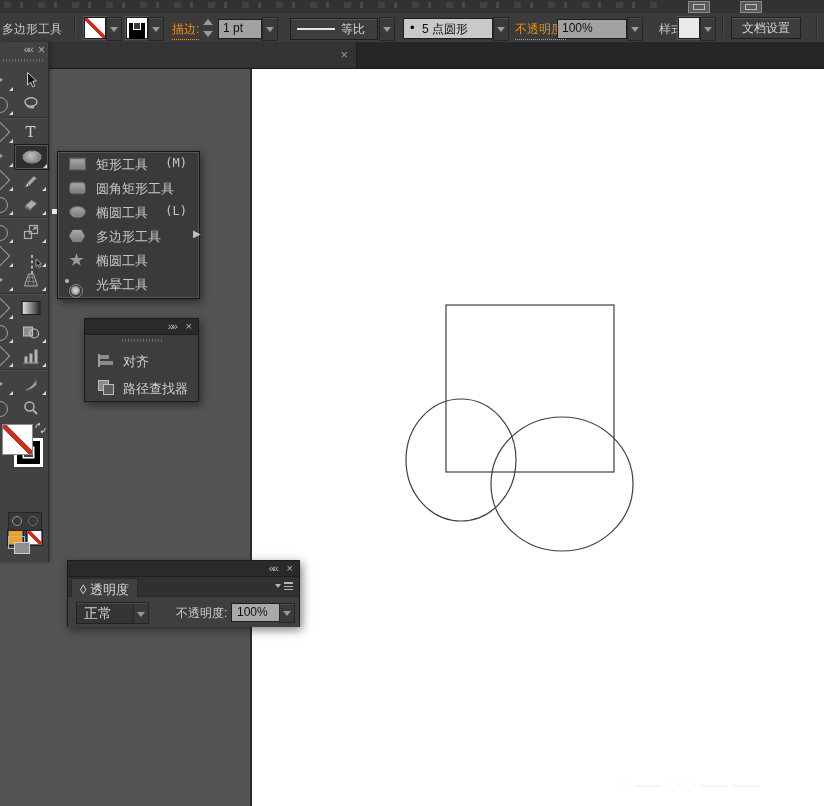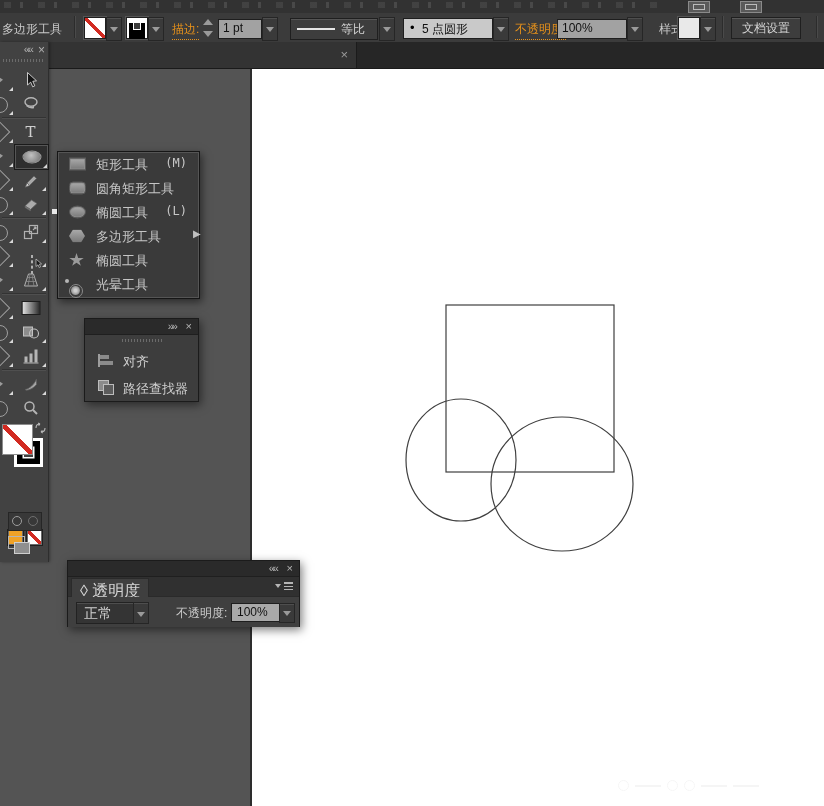--- a/index.html
+++ b/index.html
@@ -118,21 +118,21 @@
   .dock-row .dk-label{position:absolute;left:38px;top:6px;}
   .align-ic{position:absolute;left:13px;top:7px;width:16px;height:13px;border-left:2px solid #9d9d9d;}
   .align-ic i{position:absolute;left:0;background:#8b8b8b;height:4px;}
   .align-ic .a1{top:1px;width:9px;}
   .align-ic .a2{top:7px;width:13px;}
   .pf-ic{position:absolute;left:13px;top:6px;width:16px;height:14px;}
   .pf-ic .s1{position:absolute;left:0;top:0;width:9px;height:9px;background:#8b8b8b;border:1px solid #bdbdbd;}
   .pf-ic .s2{position:absolute;left:5px;top:4px;width:9px;height:9px;background:#5c5c5c;border:1px solid #bdbdbd;}
   .transp{left:67px;top:560px;width:231px;height:65px;}
   .t-tabrow{position:relative;height:19px;background:#303030;border-bottom:1px solid #2a2a2a;}
-  .t-tab{position:absolute;left:3px;top:1px;height:18px;background:#3f3f3f;border:1px solid #2a2a2a;border-bottom:none;color:#d6d6d6;font-size:16px;padding:2px 8px 0;cursor:pointer;}
+  .t-tab{position:absolute;left:3px;top:1px;height:18px;background:#3f3f3f;border:1px solid #2a2a2a;border-bottom:none;color:#d6d6d6;font-size:13px;padding:2px 8px 0;cursor:pointer;}
   .t-menu{position:absolute;right:6px;top:4px;width:18px;height:10px;cursor:pointer;}
   .t-menu .mtri{position:absolute;left:0;top:3px;width:0;height:0;border-left:3.5px solid transparent;border-right:3.5px solid transparent;border-top:4px solid #b5b5b5;}
   .t-menu .mbars{position:absolute;right:0;top:1px;width:9px;height:8px;background:repeating-linear-gradient(#b5b5b5 0 1.5px,transparent 1.5px 3.5px);}
   .t-body{position:relative;height:30px;background:#3f3f3f;}
   .blend-field{position:absolute;left:8px;top:5px;width:57px;height:18px;background:#343434;border:1px solid #222;box-shadow:inset 0 1px 0 #4e4e4e;color:#d0d0d0;font-size:14px;padding:2px 0 0 7px;cursor:pointer;}
   .t-dd{position:absolute;top:5px;width:14px;height:20px;background:#3a3a3a;border:1px solid #262626;box-shadow:inset 0 1px 0 #4e4e4e;cursor:pointer;}
   .t-label{position:absolute;top:8px;color:#cccccc;font-size:12px;}
   .t-field{position:absolute;top:6px;width:46px;height:16px;background:#a9a9a9;border:1px solid #1e1e1e;color:#111;font-size:12px;padding:1px 0 0 5px;cursor:pointer;}
 </style>
 </head>

